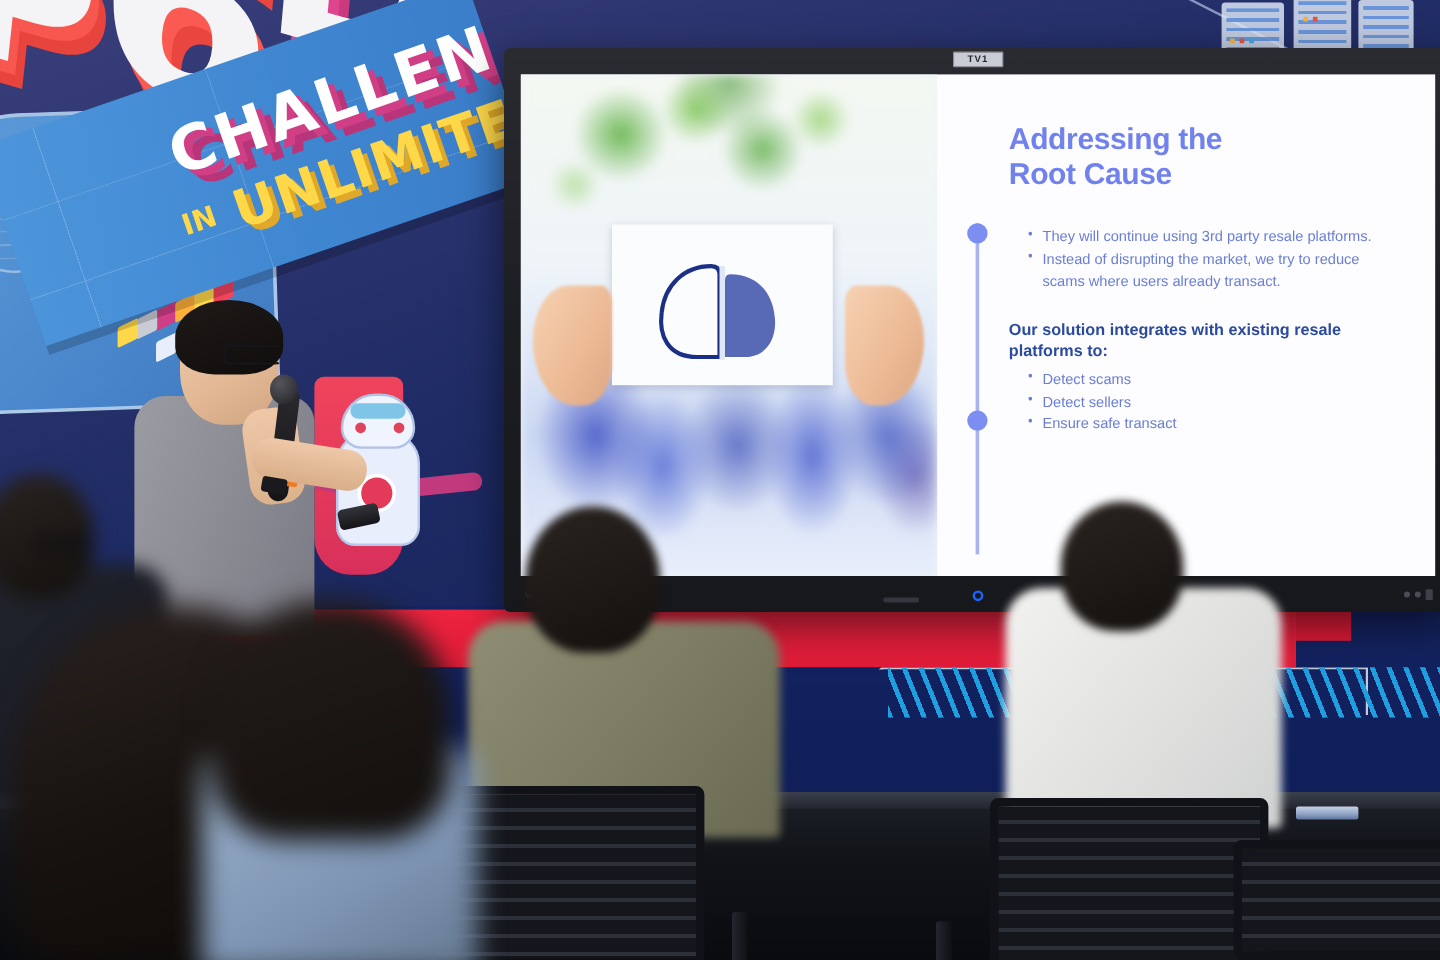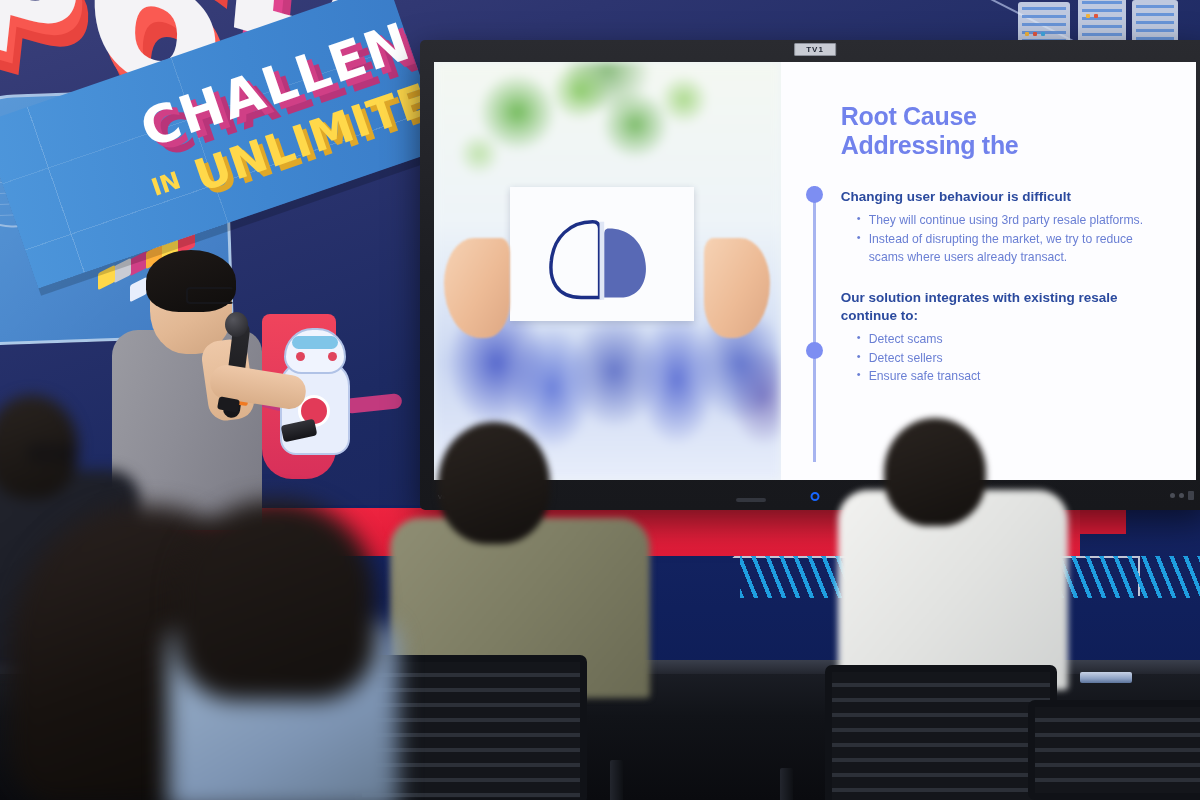--- a/index.html
+++ b/index.html
@@ -482,39 +482,38 @@
             <path d="M96 88 C114 88 120 72 118 58 C116 40 104 28 86 28 C83 28 82 30 82 33 L82 88 Z" fill="#3b4fa8" opacity=".85"></path>
             <rect x="78" y="22" width="4" height="68" fill="#dfe6f5"></rect>
           </svg>
         </div>
         <div class="hand hand-l"></div>
         <div class="hand hand-r"></div>
       </div>
 
       <div class="slide-text">
         <div class="slide-title">
+          <div>Addressing the</div>
           <div>Root Cause</div>
-          <div>Addressing the</div>
         </div>
 
         <div class="timeline">
           <div class="node" style="top:0px;"></div>
           <div class="node" style="top:156px;"></div>
         </div>
 
         <div class="block">
-          <div class="block-head">Changing user behaviour is difficult</div>
           <ul class="bullets">
             <li>They will continue using 3rd party resale platforms.</li>
             <li>Instead of disrupting the market, we try to reduce scams where users already transact.</li>
           </ul>
         </div>
 
         <div class="block">
-          <div class="block-head">Our solution integrates with existing resale continue to:</div>
+          <div class="block-head">Our solution integrates with existing resale platforms to:</div>
           <ul class="bullets">
             <li>Detect scams</li>
             <li>Detect sellers</li>
             <li>Ensure safe transact</li>
           </ul>
         </div>
       </div>
     </div>
 
     <div class="tv-brand">ViewSonic</div>

